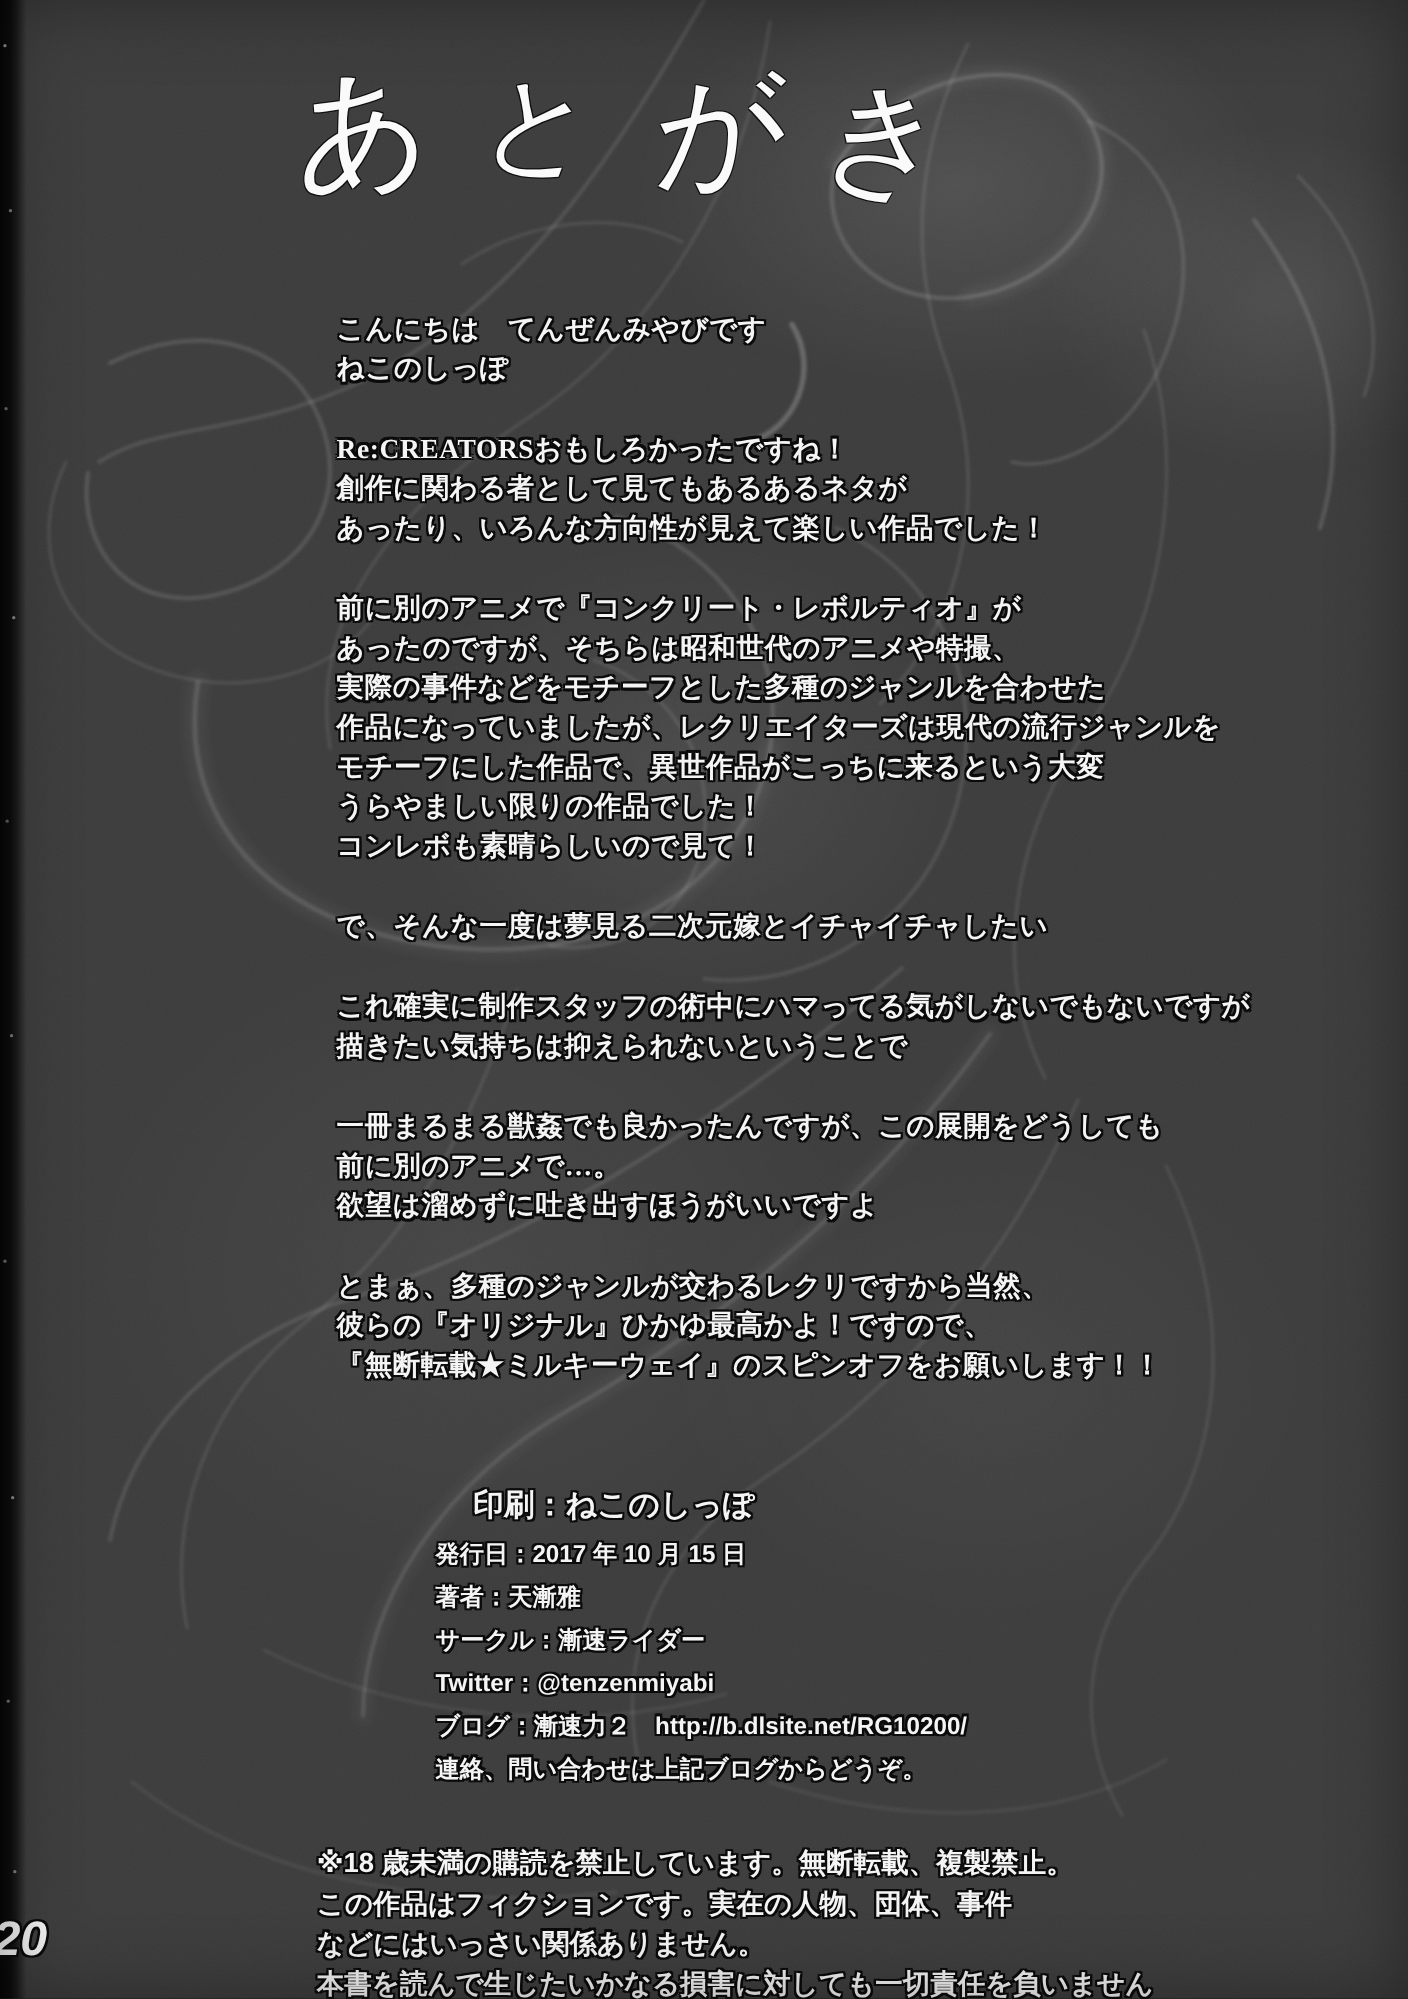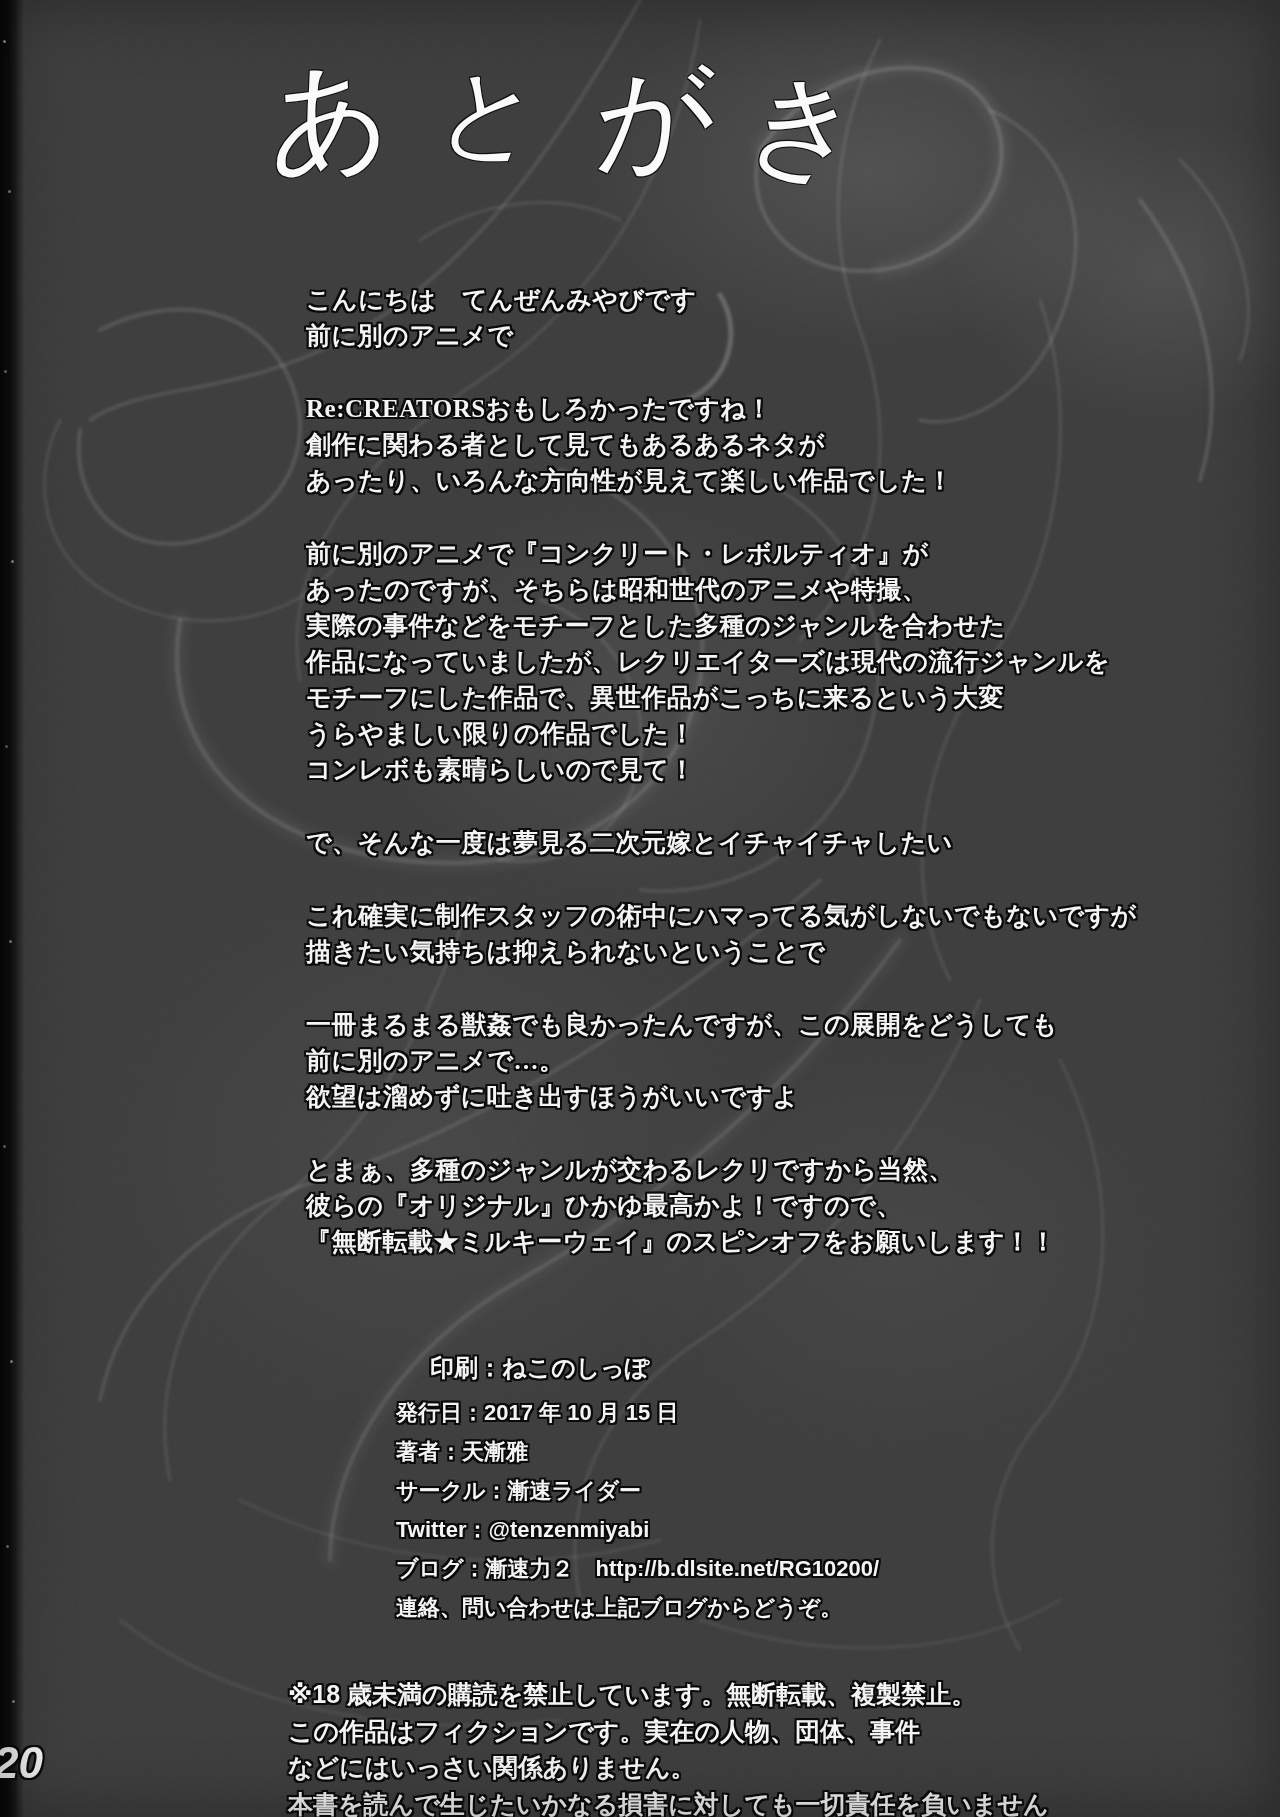--- a/index.html
+++ b/index.html
@@ -59,21 +59,21 @@
     font-size:25px;line-height:36px;font-weight:bold;
     letter-spacing:0.5px;white-space:nowrap;
   }
   .para{margin:0 12px 37px 0;}
   .line{height:36px;}
   .colophon{
     position:absolute;left:396px;top:1348px;
     font-family:"Liberation Sans","DejaVu Sans",sans-serif;
     font-weight:bold;font-size:22px;line-height:39px;white-space:nowrap;
   }
-  .cline-printer{font-size:24px;padding-left:34px;margin-bottom:6px;}
+  .cline-printer{font-size:28px;padding-left:34px;margin-bottom:6px;}
   .disclaimer{
     position:absolute;left:288px;top:1676px;
     font-family:"Liberation Sans","DejaVu Sans",sans-serif;
     font-weight:bold;font-size:25px;line-height:36.5px;white-space:nowrap;
   }
   .pagenum{
     position:absolute;left:-6px;top:1738px;
     font-family:"Liberation Sans","DejaVu Sans",sans-serif;
     font-size:44px;font-weight:bold;font-style:italic;
   }
@@ -133,21 +133,21 @@
   </svg>
 
   <div class="binding"></div>
   <div class="speckles"></div>
 
   <h1 class="title"><span class="tc tc0">あ</span><span class="tc tc1">と</span><span class="tc tc2">が</span><span class="tc tc3">き</span></h1>
 
   <div class="bodytext outl">
     <div class="para">
       <div class="line">こんにちは　てんぜんみやびです</div>
-      <div class="line">前に別のアニメで</div>
+      <div class="line">ねこのしっぽ</div>
     </div>
     <div class="para">
       <div class="line">Re:CREATORSおもしろかったですね！</div>
       <div class="line">創作に関わる者として見てもあるあるネタが</div>
       <div class="line">あったり、いろんな方向性が見えて楽しい作品でした！</div>
     </div>
     <div class="para">
       <div class="line">前に別のアニメで『コンクリート・レボルティオ』が</div>
       <div class="line">あったのですが、そちらは昭和世代のアニメや特撮、</div>
       <div class="line">実際の事件などをモチーフとした多種のジャンルを合わせた</div>

